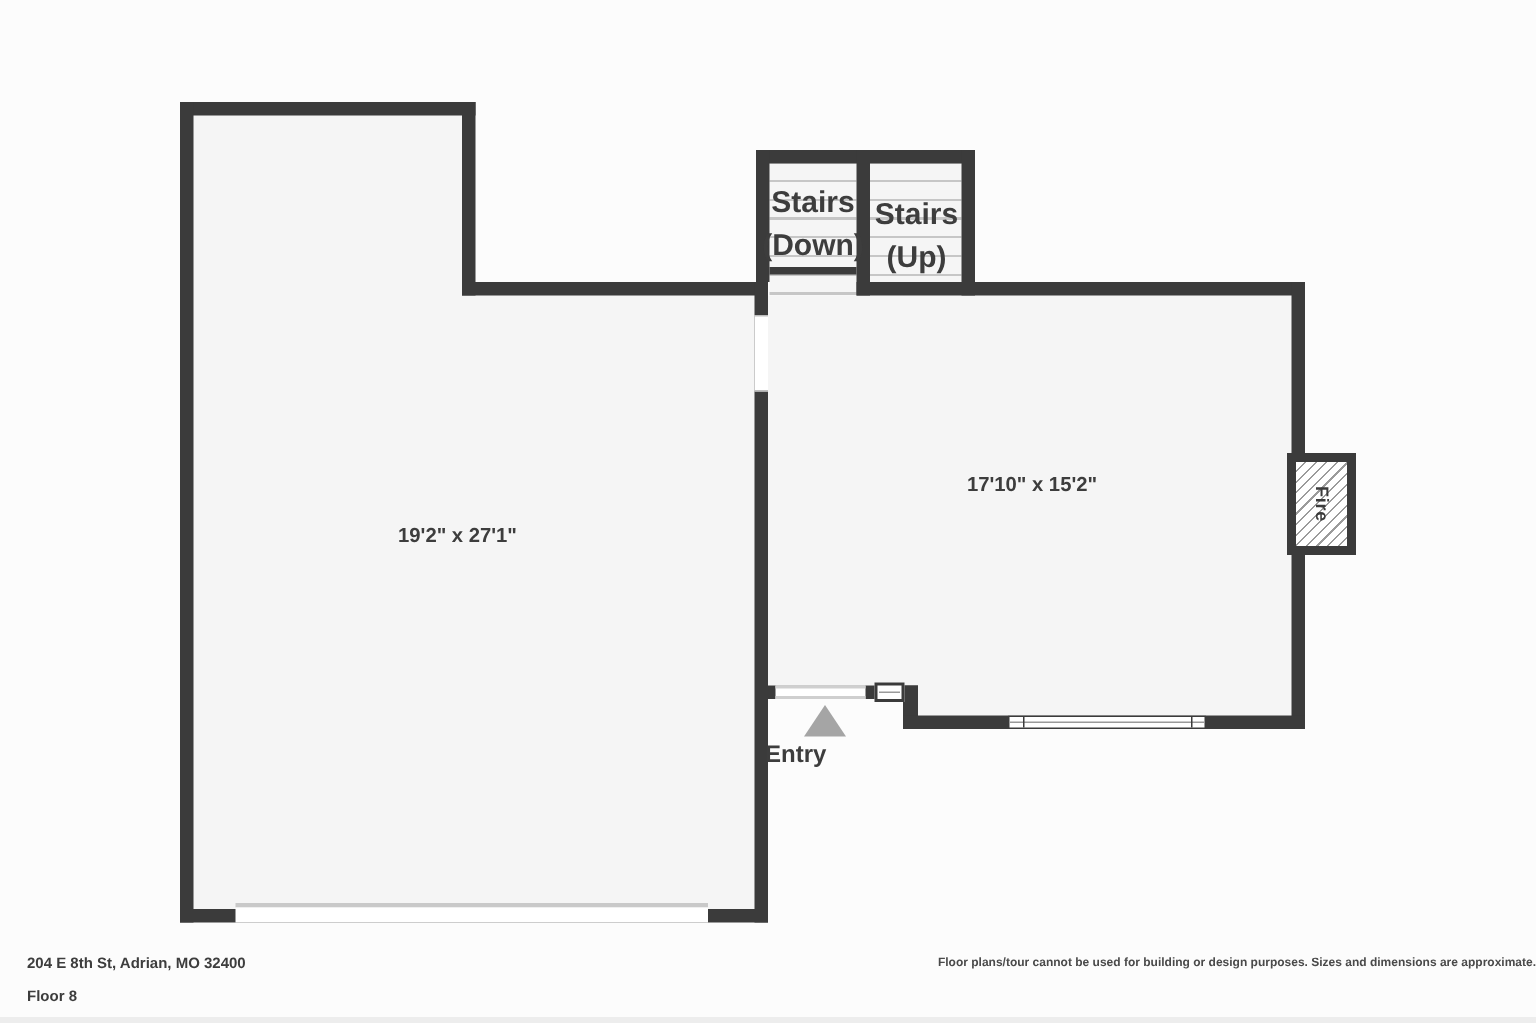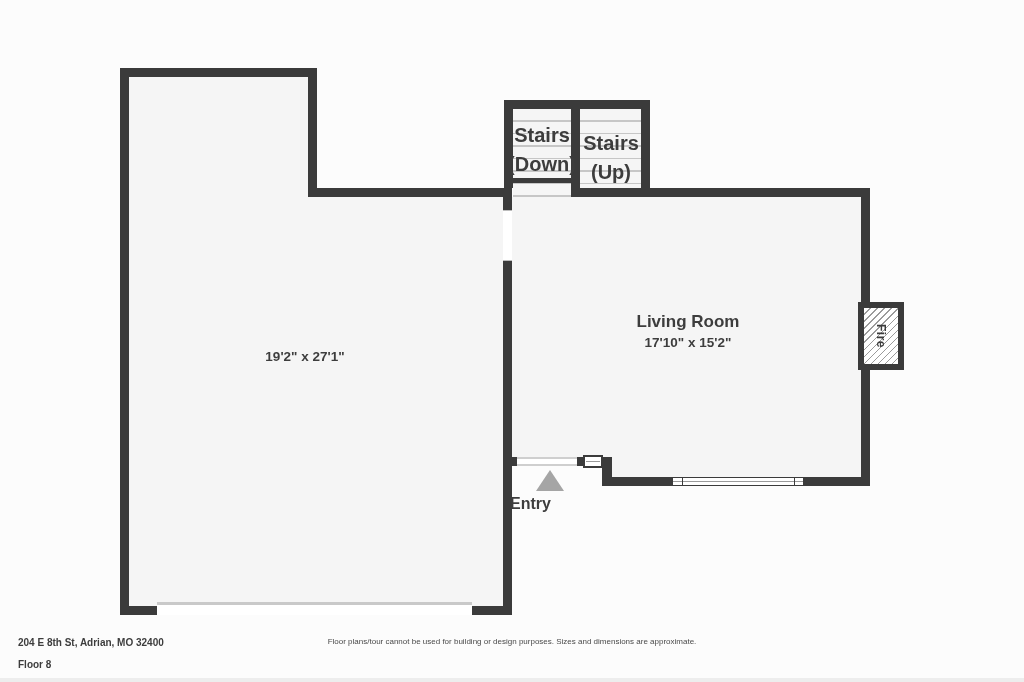--- a/index.html
+++ b/index.html
@@ -60,21 +60,21 @@
   #garage-label{left:225px;top:346px;width:160px;}
   #living-label{left:608px;top:312px;width:160px;}
   #living-label .room-name{font-size:17px;}
   .stairs-label{position:absolute;text-align:center;font-weight:700;font-size:20px;line-height:1.45;}
   #stairs-down-label{left:507px;top:121px;width:70px;}
   #stairs-up-label{left:577px;top:129px;width:68px;}
   #entry-label{position:absolute;left:510px;top:495px;width:80px;text-align:left;font-size:16px;font-weight:700;}
   
   #address{position:absolute;left:18px;top:637px;font-size:10px;font-weight:700;}
   #floor-label{position:absolute;left:18px;top:659px;font-size:10px;font-weight:700;}
-  #disclaimer{position:absolute;left:0;top:637px;width:1024px;text-align:center;font-size:8px;font-weight:400;color:#4a4a4a;}
+  #disclaimer{position:absolute;left:0;top:637px;width:1024px;text-align:right;font-size:8px;font-weight:700;color:#4a4a4a;}
   #footer-strip{position:absolute;left:0;top:678px;width:1024px;height:4px;background:#ededed;}
 </style>
 </head>
 <body>
 
 <div id="stage">
 
   <div class="floor" style="left:124px;top:72px;width:188px;height:537px;"></div>
   <div class="floor" style="left:124px;top:192px;width:383px;height:417px;"></div>
   <div class="floor" style="left:512px;top:197px;width:349px;height:260px;"></div>
@@ -111,21 +111,20 @@
       <span id="fireplace-label">Fire</span>
     </div>
   </div>
 
   <div id="entry-triangle"></div>
 
   <div class="room-label" id="garage-label">
     <div class="room-dims">19'2" x 27'1"</div>
   </div>
   <div class="room-label" id="living-label">
-    <div class="room-name">Living Room</div>
     <div class="room-dims">17'10" x 15'2"</div>
   </div>
   <div class="stairs-label" id="stairs-down-label">
     <div>Stairs</div>
     <div>(Down)</div>
   </div>
   <div class="stairs-label" id="stairs-up-label">
     <div>Stairs</div>
     <div>(Up)</div>
   </div>

